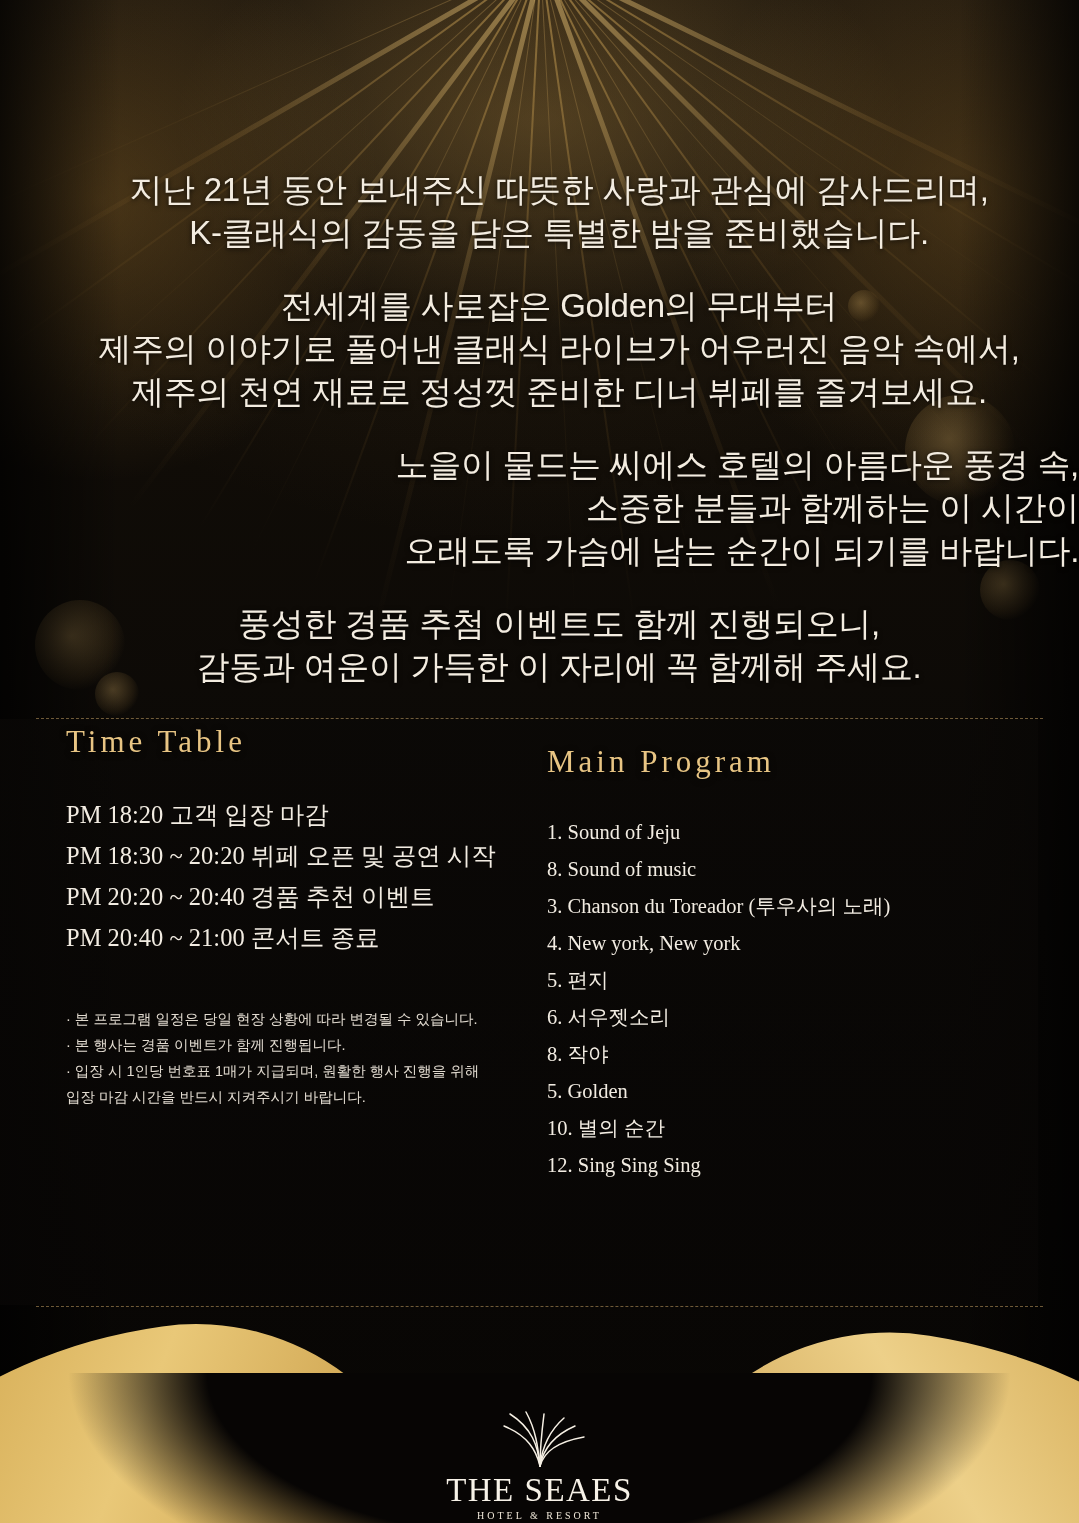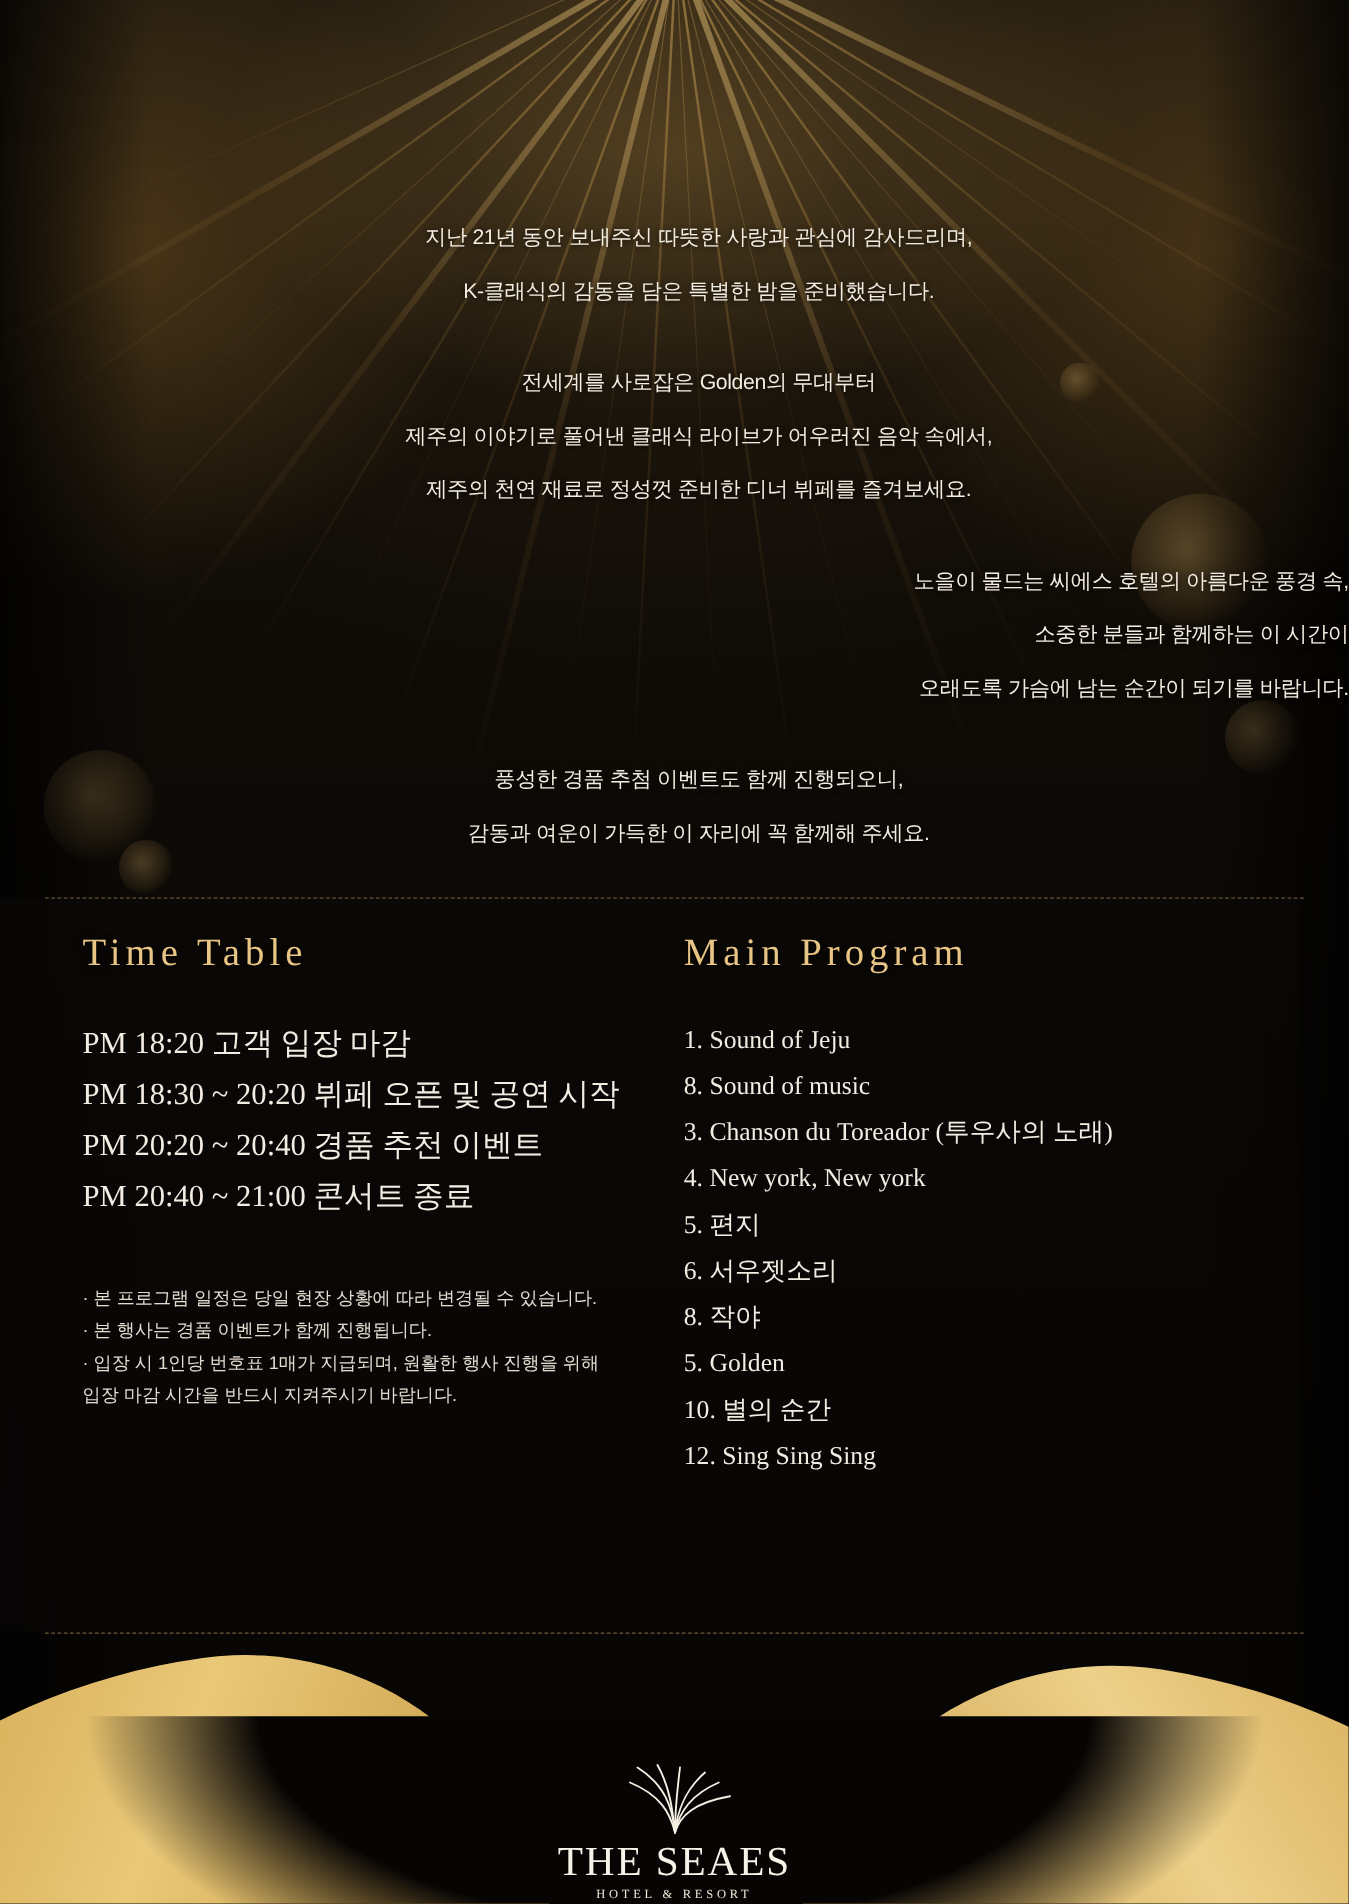--- a/index.html
+++ b/index.html
@@ -96,21 +96,21 @@
     height: 100%;
   }
 
   .intro {
     position: absolute;
     top: 168px;
     left: 0; right: 0;
     text-align: center;
     color: #f3ece0;
     font-family: "Liberation Sans", sans-serif;
-    font-size: 17px;
+    font-size: 33px;
     line-height: 43px;
     letter-spacing: -0.3px;
     text-shadow: 0 1px 5px rgba(0,0,0,0.8);
     padding-left: 39px;
   }
   .intro p { margin: 0 0 30px 0; }
   .intro p:last-child { margin-bottom: 0; }
 
   .divider {
     position: absolute;
@@ -126,21 +126,21 @@
     top: 719px;
     left: 0;
     width: 1038px;
     height: 586px;
     background: linear-gradient(180deg, rgba(10,8,6,0.72) 0%, rgba(8,6,5,0.80) 100%);
   }
 
   .col-time {
     position: absolute;
     left: 66px;
-    top: 744px;
+    top: 724px;
     width: 460px;
   }
   .col-main {
     position: absolute;
     left: 547px;
     top: 744px;
     width: 470px;
   }
 
   .section-title {

